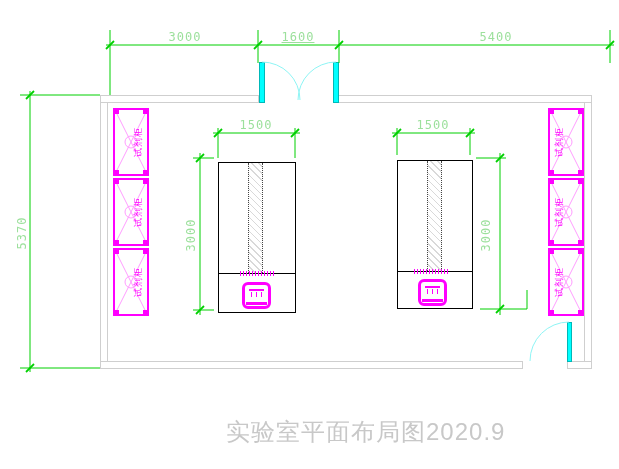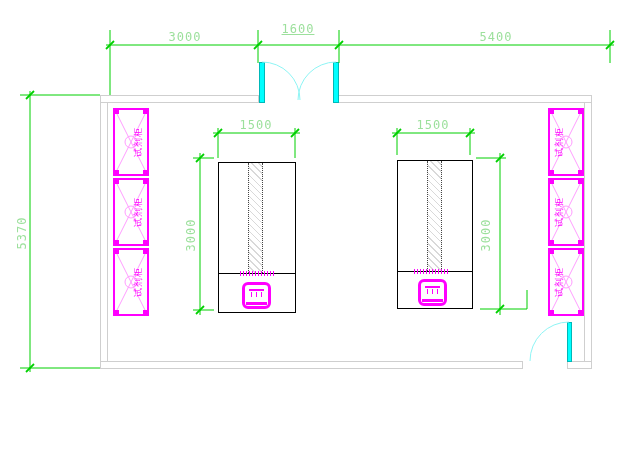--- a/index.html
+++ b/index.html
@@ -213,22 +213,23 @@
       <line x1="496" y1="313" x2="504" y2="305"></line>
     </g>
     <g stroke="#8ef5f5" stroke-width="1" fill="none">
       <path d="M 262,62 A 38,38 0 0 1 300,100"></path>
       <path d="M 336,62 A 38,38 0 0 0 298,100"></path>
       <path d="M 569,322 A 39,39 0 0 0 530,361"></path>
     </g>
   </svg>
 
   <div class="dim" style="left:155px;top:30px;width:60px;">3000</div>
-  <div class="dim" style="left:268px;top:22px;width:60px;text-decoration:underline;">1600</div>
+  <div class="dim" style="left:268px;top:30px;width:60px;text-decoration:underline;">1600</div>
   <div class="dim" style="left:466px;top:30px;width:60px;">5400</div>
   <div class="dim rot" style="left:-4px;top:226px;width:52px;">5370</div>
   <div class="dim" style="left:226px;top:118px;width:60px;">1500</div>
   <div class="dim" style="left:403px;top:118px;width:60px;">1500</div>
   <div class="dim rot" style="left:166px;top:228px;width:50px;">3000</div>
   <div class="dim rot" style="left:461px;top:228px;width:50px;">3000</div>
 
+  <div class="title">实验室平面布局图2020.9</div>
 
 </div>
 
 </body></html>

